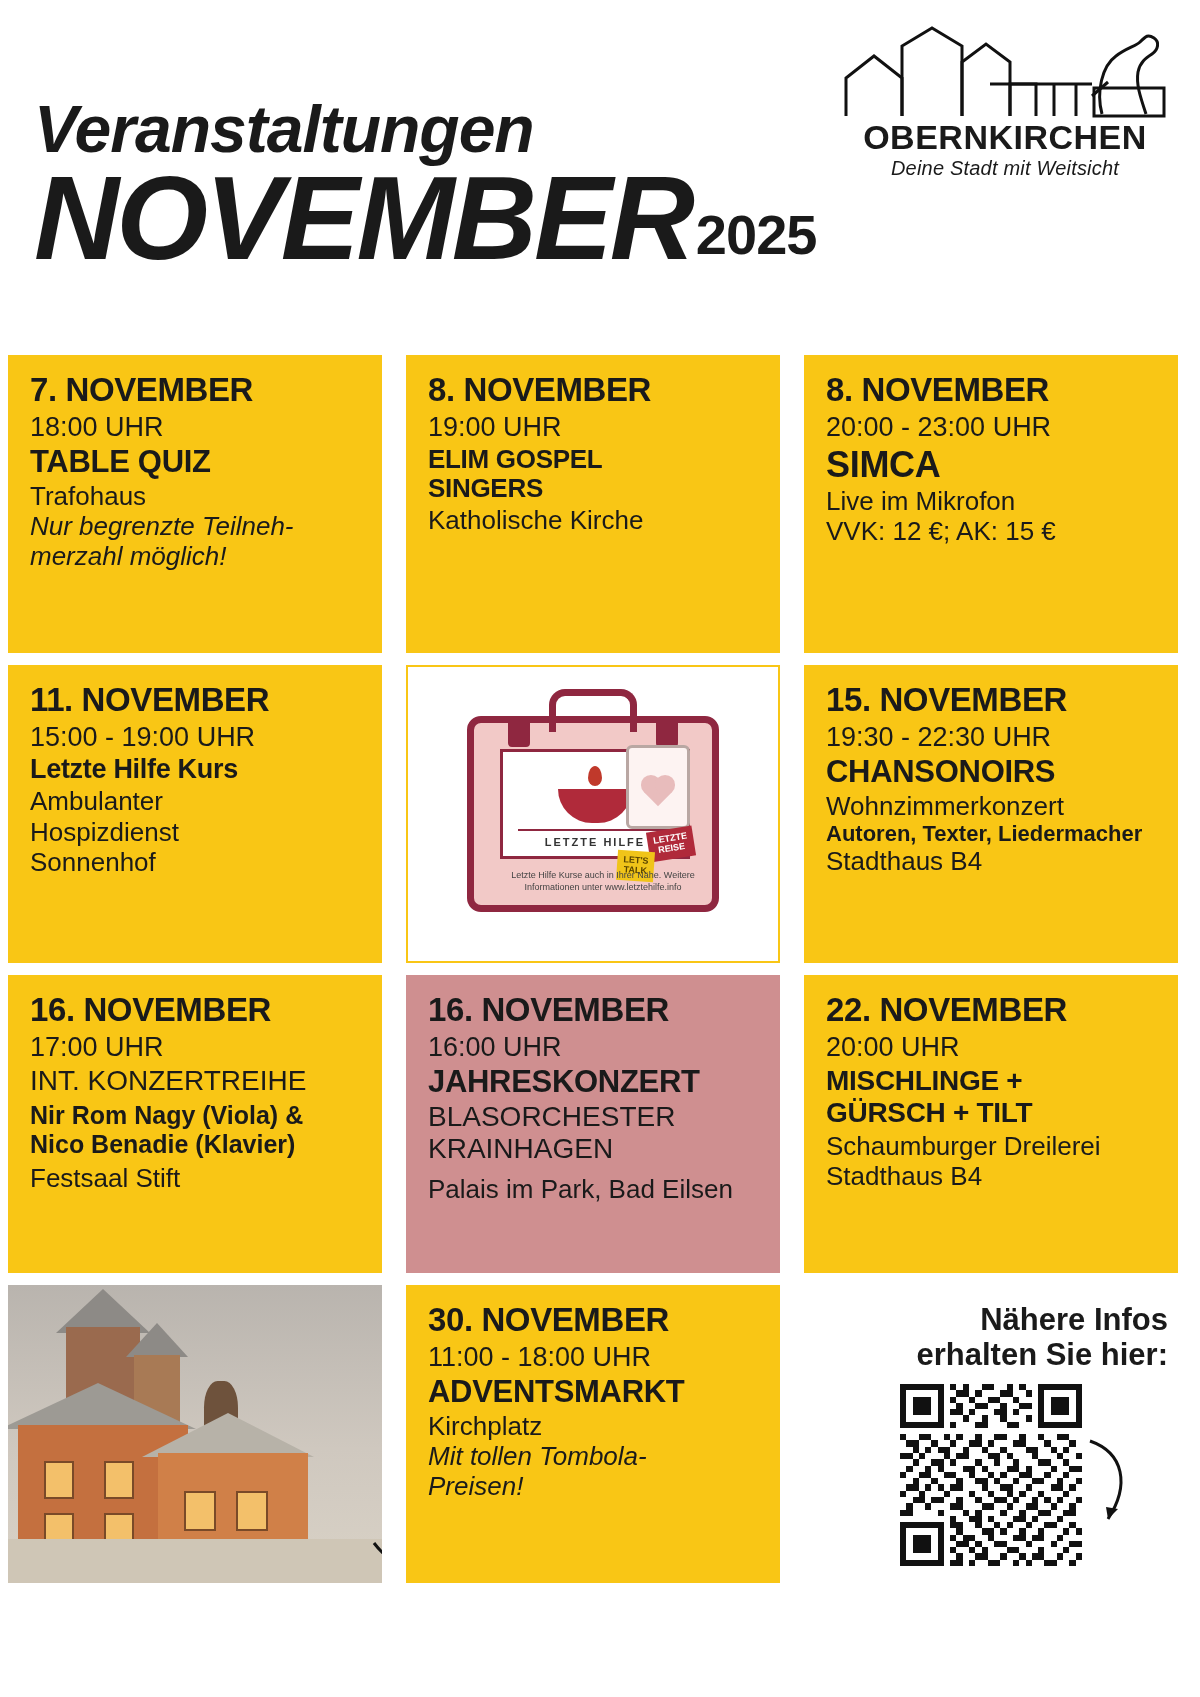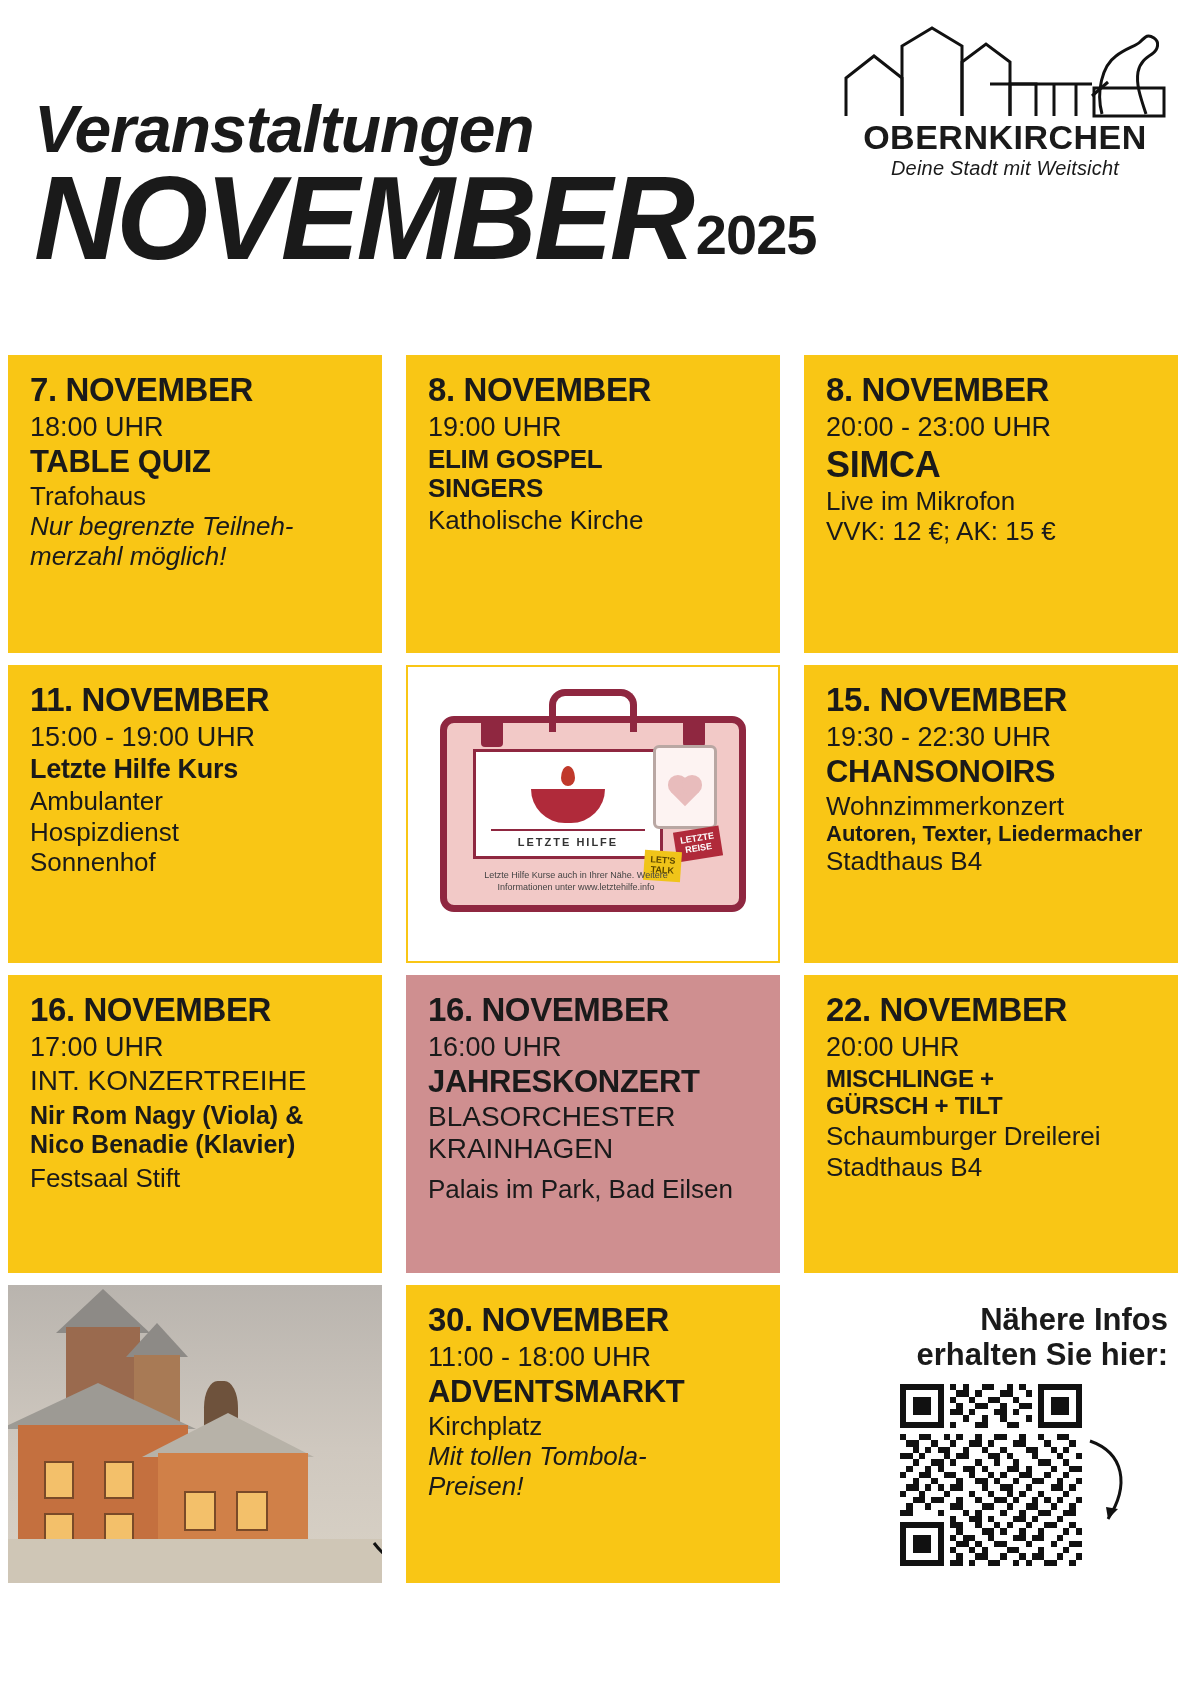--- a/index.html
+++ b/index.html
@@ -129,21 +129,21 @@
   .c-sub.bold{font-weight:bold;font-size:25px;}
   .c-sub.small{font-size:22px;font-weight:bold;}
 
   
   .lh-wrap{
     width:100%;height:100%;
     display:flex;align-items:center;justify-content:center;
     position:relative;
   }
   .suitcase{
-    width:306px;height:196px;
+    width:252px;height:196px;
     background:#f2c9c7;
     border:7px solid #8f2740;
     border-radius:14px;
     position:relative;
     box-sizing:border-box;
   }
   .handle{
     position:absolute;
     top:-34px;left:50%;
     transform:translateX(-50%);
@@ -385,21 +385,21 @@
     <div class="c-time">16:00 UHR</div>
     <div class="c-title">JAHRESKONZERT</div>
     <div class="c-sub" style="white-space:pre-line;font-size:28px">BLASORCHESTER
 KRAINHAGEN</div>
     <div class="c-sub" style="margin-top:8px">Palais im Park, Bad Eilsen</div>
   </div>
 
   <div class="card">
     <div class="c-date">22. NOVEMBER</div>
     <div class="c-time">20:00 UHR</div>
-    <div class="c-title" style="white-space:pre-line;font-size:24px;line-height:1.14">MISCHLINGE +
+    <div class="c-title" style="white-space:pre-line;font-size:28px;line-height:1.14">MISCHLINGE +
 GÜRSCH + TILT</div>
     <div class="c-sub">Schaumburger Dreilerei</div>
     <div class="c-sub">Stadthaus B4</div>
   </div>
 
   <div class="card photo">
     <div class="photo-sky"></div>
     <div class="ph-tower-roof"></div>
     <div class="ph-tower"></div>
     <div class="ph-tower2-roof"></div>

